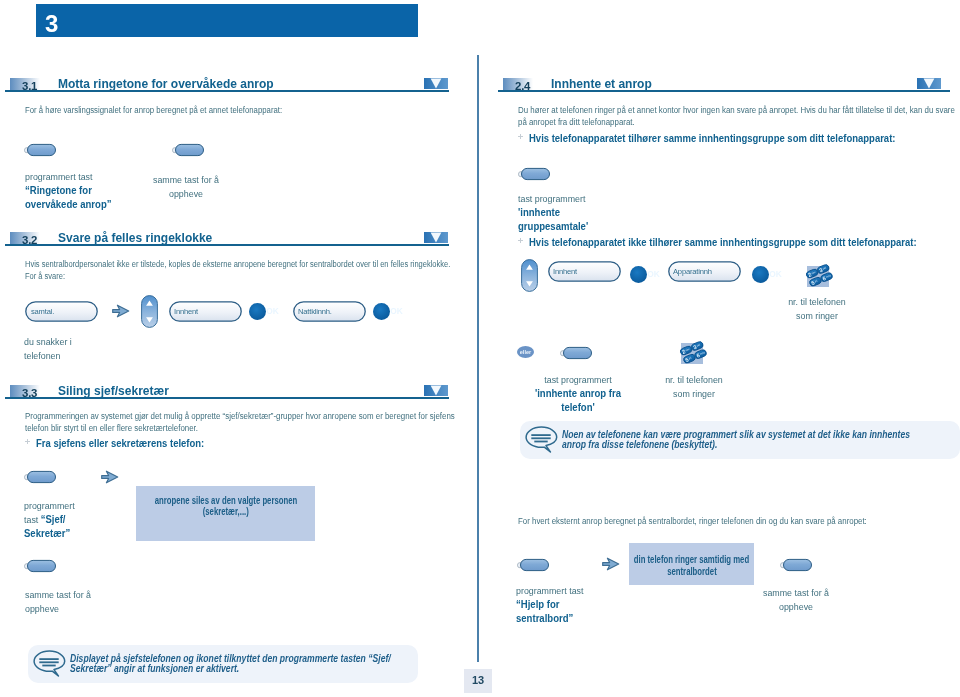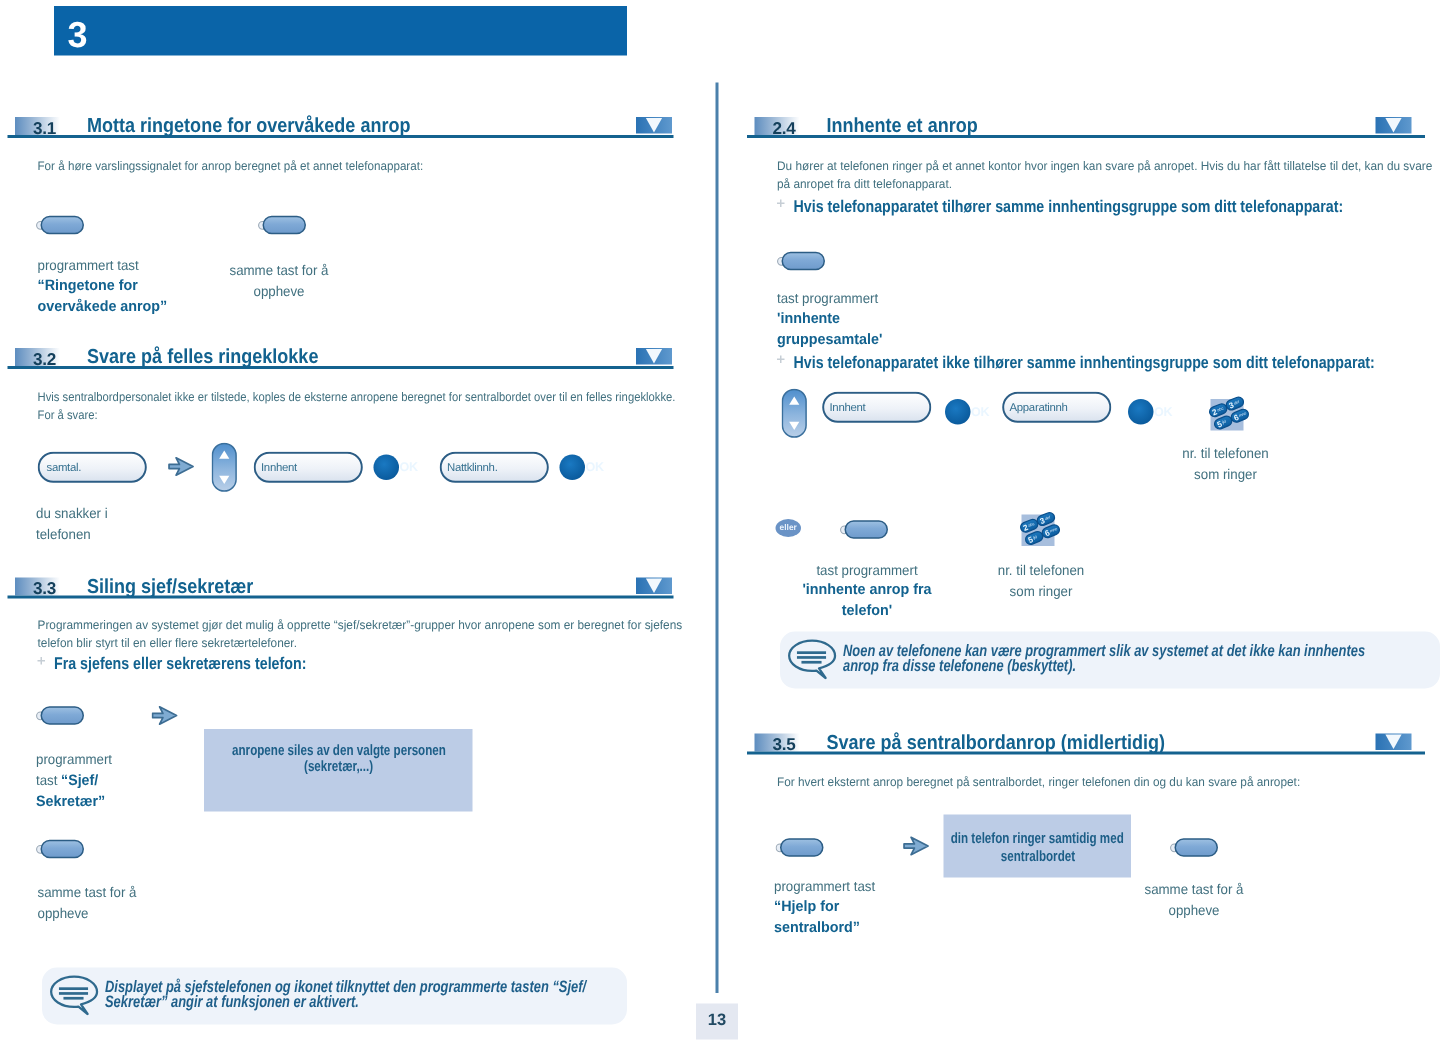--- a/index.html
+++ b/index.html
@@ -378,31 +378,20 @@
         <rect x="6.3" y="11.4" width="19.4" height="1.8" fill="#2f6a8e"></rect>
         <rect x="9.3" y="14.6" width="13.4" height="1.8" fill="#2f6a8e"></rect>
       </svg>
     </div>
     <div class="txt" style="left:42px;top:9px;width:345px;">
       <div>Noen av telefonene kan være programmert slik av systemet at det ikke kan innhentes</div>
       <div>anrop fra disse telefonene (beskyttet).</div>
     </div>
   </div>
 
-  <div class="sec" style="left:498px;top:479px;width:452px;">
-    <div class="grad"></div>
-    <div class="num">3.5</div>
-    <div class="ttl" style="left:53px;">Svare på sentralbordanrop (midlertidig)</div>
-    <div class="mark" style="left:419px;">
-      <svg width="24" height="11" viewBox="0 0 24 11">
-          <polygon points="6.6,0.6 17.4,0.6 12,10.4" fill="#f2f8fd"></polygon>
-        </svg>
-    </div>
-    <div class="rule" style="width:452px;"></div>
-  </div>
   <div class="abs btxt s35i" style="left:518px;top:516px;width:435px;">For hvert eksternt anrop beregnet på sentralbordet, ringer telefonen din og du kan svare på anropet:</div>
 
   <div class="abs keyicon" style="left:517px;top:558px;">
     <svg width="33" height="14" viewBox="0 0 33 14">
         <use href="#keyicon"></use>
       </svg>
   </div>
   <div class="abs arrow" style="left:602px;top:557px;">
     <svg width="18" height="14" viewBox="0 0 18 14">
         <path d="M0.7 5.6 L7.6 5.6 L5.4 1.2 L16.7 7.0 L5.4 12.8 L7.6 8.4 L0.7 8.4 Z" fill="#7fabd2" stroke="#3d6d93" stroke-width="1.15" stroke-linejoin="round"></path>

